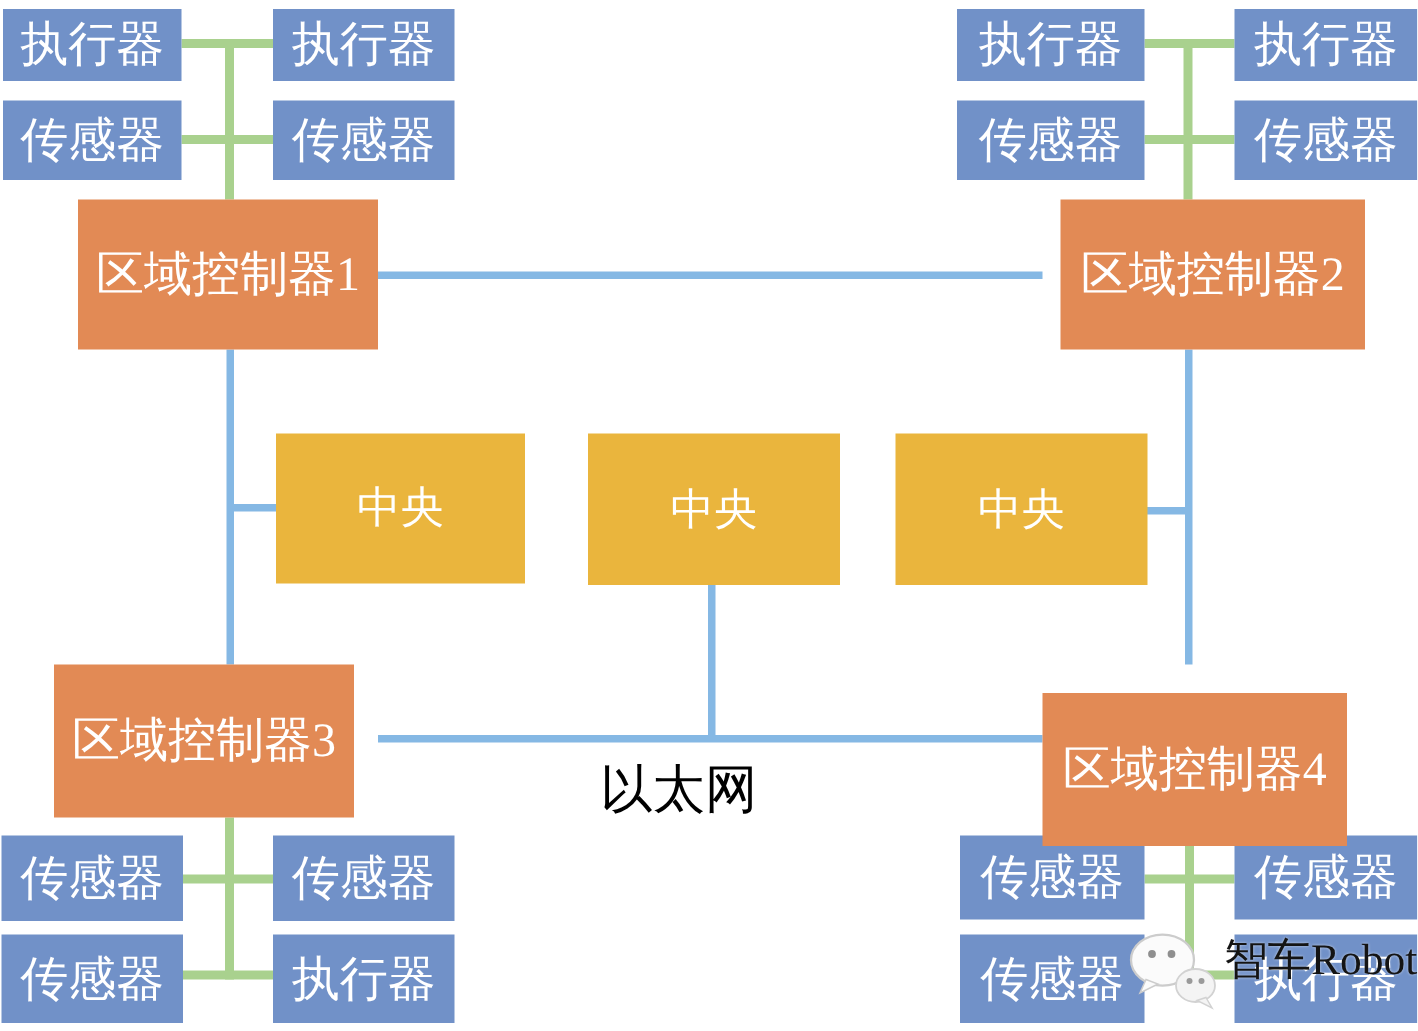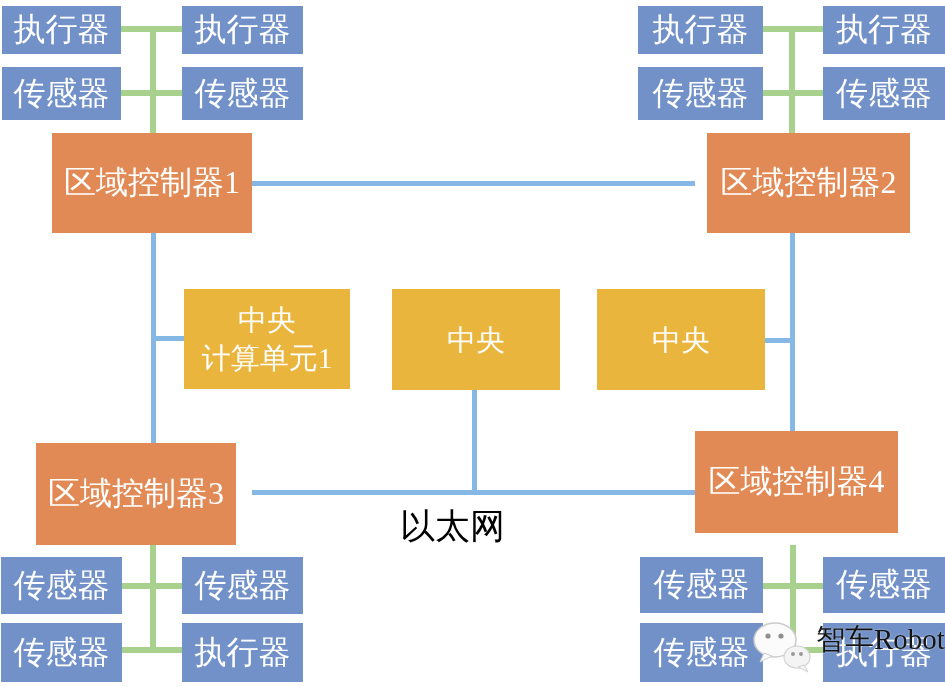--- a/index.html
+++ b/index.html
@@ -123,28 +123,27 @@
 
   <div class="box zone" style="left:52px;  top:133px; width:200px; height:100px;">
       <span>区域控制器1</span>
     </div>
   <div class="box zone" style="left:695px; top:133px; width:203px; height:100px;margin-left:12px;">
       <span>区域控制器2</span>
     </div>
   <div class="box zone" style="left:36px;  top:443px; width:200px; height:102px;align-items:center;">
       <span>区域控制器3</span>
     </div>
-  <div class="box zone" style="left:695px; top:431px; width:203px; height:102px;">
+  <div class="box zone" style="left:695px; top:462px; width:203px; height:102px;">
       <span>区域控制器4</span>
     </div>
 
   <div class="box compute" style="left:184px; top:289px; width:166px; height:100px;">
     <div>
       <div>中央</div>
-      <div>计算单元1</div>
     </div>
   </div>
   <div class="box compute" style="left:392px; top:289px; width:168px; height:101px;">
     <div>
       <div>中央</div>
     </div>
   </div>
   <div class="box compute" style="left:597px; top:289px; width:168px; height:101px;">
     <div>
       <div>中央</div>

